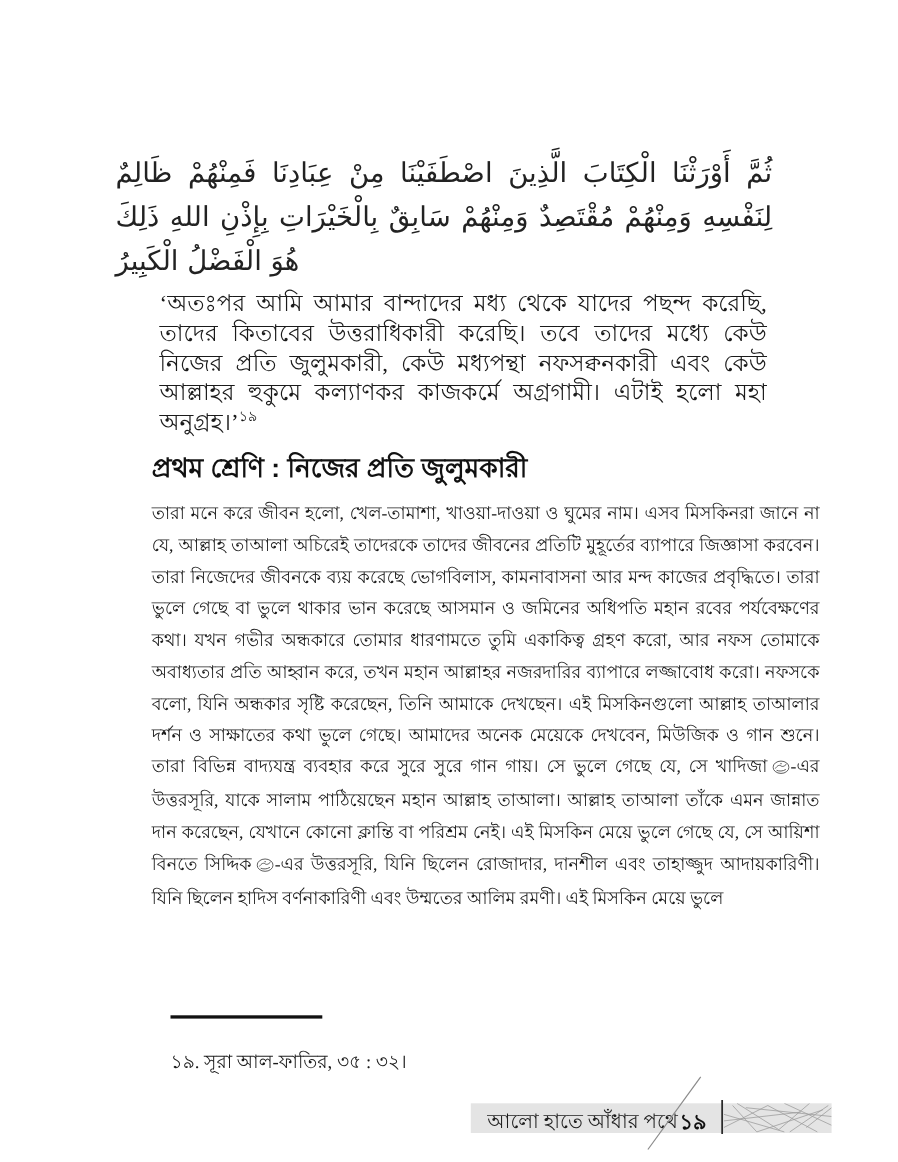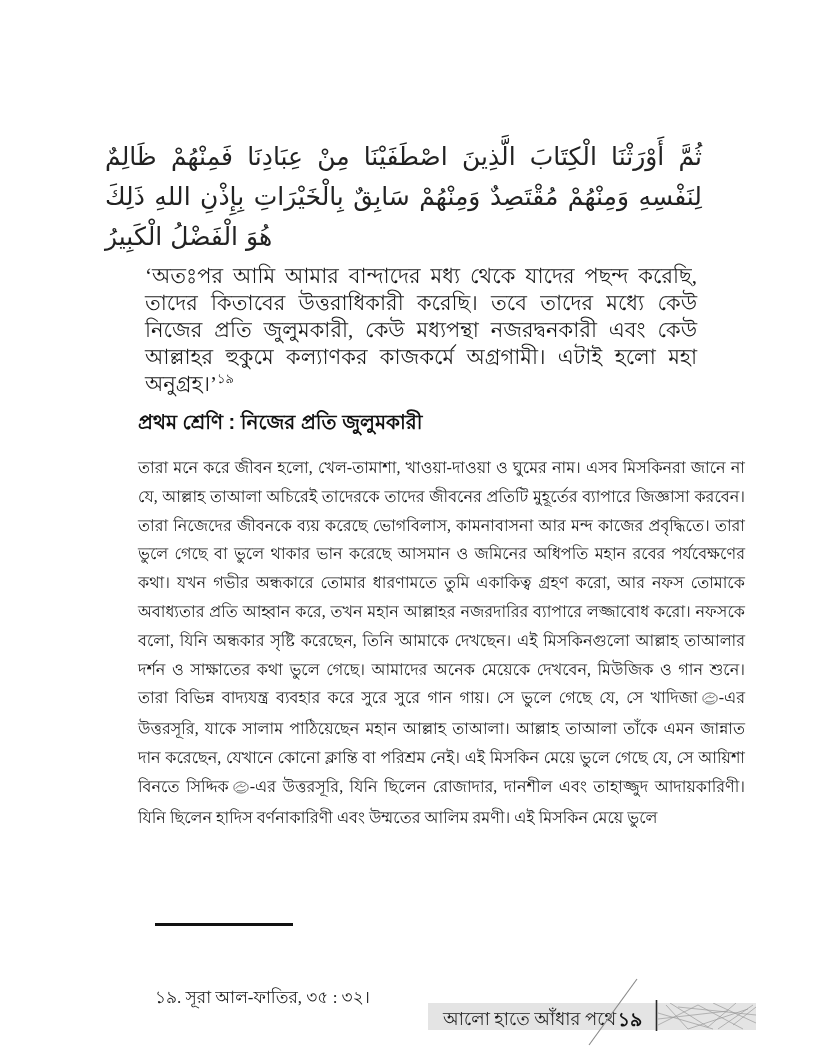--- a/index.html
+++ b/index.html
@@ -41,21 +41,21 @@
   .quote-block sup {
     font-size: 13px;
     line-height: 0;
   }
   .section-heading {
     position: absolute;
     top: 390px;
     left: 138px;
     width: 607px;
     font-weight: bold;
-    font-size: 20px;
+    font-size: 24px;
     color: #111111;
     font-family: "Liberation Sans", "DejaVu Sans", sans-serif;
   }
   .body-paragraph {
     position: absolute;
     top: 437px;
     left: 138px;
     width: 607px;
     font-size: 16px;
     line-height: 28.8px;
@@ -70,21 +70,21 @@
   .footnote-rule {
     position: absolute;
     top: 906px;
     left: 155px;
     width: 138px;
     height: 3px;
     background: #111111;
   }
   .footnote-text {
     position: absolute;
-    top: 967px;
+    top: 935px;
     left: 155px;
     width: 500px;
     font-size: 17px;
     color: #1a1a1a;
   }
   .footer-bar {
     position: absolute;
     top: 986px;
     left: 428px;
     width: 328px;
@@ -128,21 +128,21 @@
   }
 </style>
 </head>
 <body>
 
 <div class="page">
 
   <div class="arabic-verse">ثُمَّ أَوْرَثْنَا الْكِتَابَ الَّذِينَ اصْطَفَيْنَا مِنْ عِبَادِنَا  فَمِنْهُمْ ظَالِمٌ لِنَفْسِهِ وَمِنْهُمْ مُقْتَصِدٌ وَمِنْهُمْ سَابِقٌ بِالْخَيْرَاتِ بِإِذْنِ اللهِ  ذَلِكَ هُوَ الْفَضْلُ الْكَبِيرُ</div>
 
   <div class="quote-block">
-    <span>‘অতঃপর আমি আমার বান্দাদের মধ্য থেকে যাদের পছন্দ করেছি, তাদের কিতাবের উত্তরাধিকারী করেছি। তবে তাদের মধ্যে কেউ নিজের প্রতি জুলুমকারী, কেউ মধ্যপন্থা নজরদ্বনকারী এবং কেউ আল্লাহর হুকুমে কল্যাণকর কাজকর্মে অগ্রগামী। এটাই হলো মহা অনুগ্রহ।’</span><sup>১৯</sup>
+    <span>‘অতঃপর আমি আমার বান্দাদের মধ্য থেকে যাদের পছন্দ করেছি, তাদের কিতাবের উত্তরাধিকারী করেছি। তবে তাদের মধ্যে কেউ নিজের প্রতি জুলুমকারী, কেউ মধ্যপন্থা নফসক্বনকারী এবং কেউ আল্লাহর হুকুমে কল্যাণকর কাজকর্মে অগ্রগামী। এটাই হলো মহা অনুগ্রহ।’</span><sup>১৯</sup>
   </div>
 
   <div class="section-heading">প্রথম শ্রেণি : নিজের প্রতি জুলুমকারী</div>
 
   <div class="body-paragraph">
     <span>তারা মনে করে জীবন হলো, খেল-তামাশা, খাওয়া-দাওয়া ও ঘুমের নাম। এসব মিসকিনরা জানে না যে, আল্লাহ তাআলা অচিরেই তাদেরকে তাদের জীবনের প্রতিটি মুহূর্তের ব্যাপারে জিজ্ঞাসা করবেন। তারা নিজেদের জীবনকে ব্যয় করেছে ভোগবিলাস, কামনাবাসনা আর মন্দ কাজের প্রবৃদ্ধিতে। তারা ভুলে গেছে বা ভুলে থাকার ভান করেছে আসমান ও জমিনের অধিপতি মহান রবের পর্যবেক্ষণের কথা। যখন গভীর অন্ধকারে তোমার ধারণামতে তুমি একাকিত্ব গ্রহণ করো, আর নফস তোমাকে অবাধ্যতার প্রতি আহ্বান করে, তখন মহান আল্লাহর নজরদারির ব্যাপারে লজ্জাবোধ করো। নফসকে বলো, যিনি অন্ধকার সৃষ্টি করেছেন, তিনি আমাকে দেখছেন। এই মিসকিনগুলো আল্লাহ তাআলার দর্শন ও সাক্ষাতের কথা ভুলে গেছে। আমাদের অনেক মেয়েকে দেখবেন, মিউজিক ও গান শুনে। তারা বিভিন্ন বাদ্যযন্ত্র ব্যবহার করে সুরে সুরে গান গায়। সে ভুলে গেছে যে, সে খাদিজা</span><span class="honorific"><svg width="16" height="13" viewBox="0 0 20 16">
             <ellipse cx="10" cy="8" rx="9" ry="7" fill="none" stroke="#333" stroke-width="0.9"></ellipse>
             <path d="M3.5 9.5c2.5-3.5 4.5-4.5 6.5-3s4.5 0 6.5-2.5" fill="none" stroke="#333" stroke-width="0.9"></path>
             <path d="M5 11.5c3 1.2 7 1.2 10.5-1" fill="none" stroke="#333" stroke-width="0.9"></path>
             <circle cx="10" cy="4" r="0.7" fill="#333"></circle>

